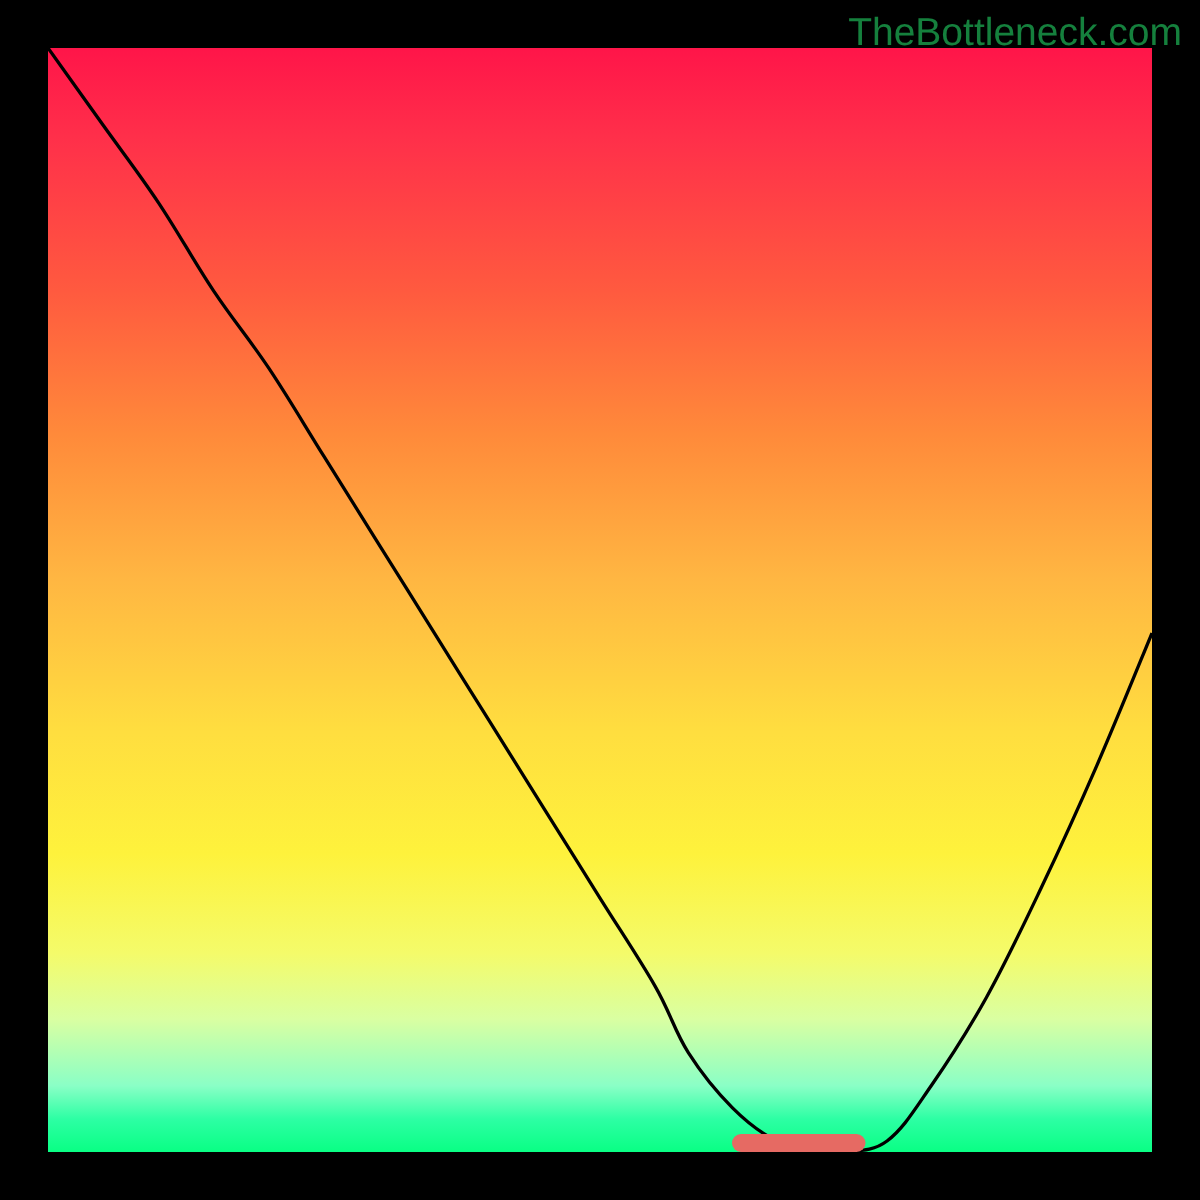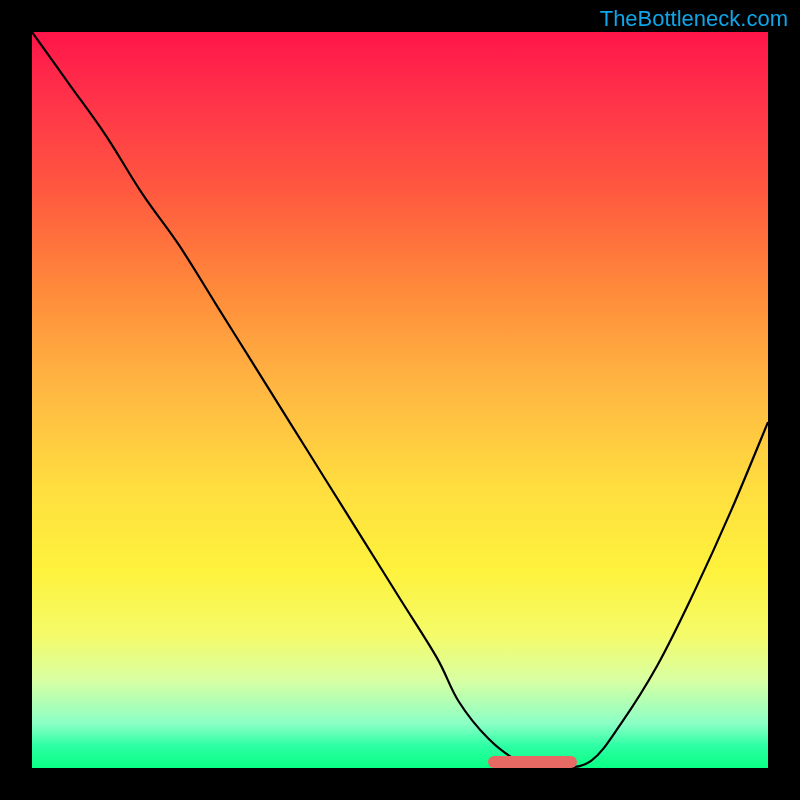--- a/index.html
+++ b/index.html
@@ -7,22 +7,22 @@
     width: 800px;
     height: 800px;
     background: #000;
     position: relative;
     font-family: Arial, sans-serif;
   }
   .watermark {
     position: absolute;
     top: 6px;
     right: 12px;
-    font-size: 22px;
-    color: #0ea5e9;
+    font-size: 26px;
+    color: #15803d;
     font-weight: 500;
     z-index: 10;
   }
   .plot-area {
     position: absolute;
     left: 32px;
     top: 32px;
     width: 736px;
     height: 736px;
     overflow: hidden;

